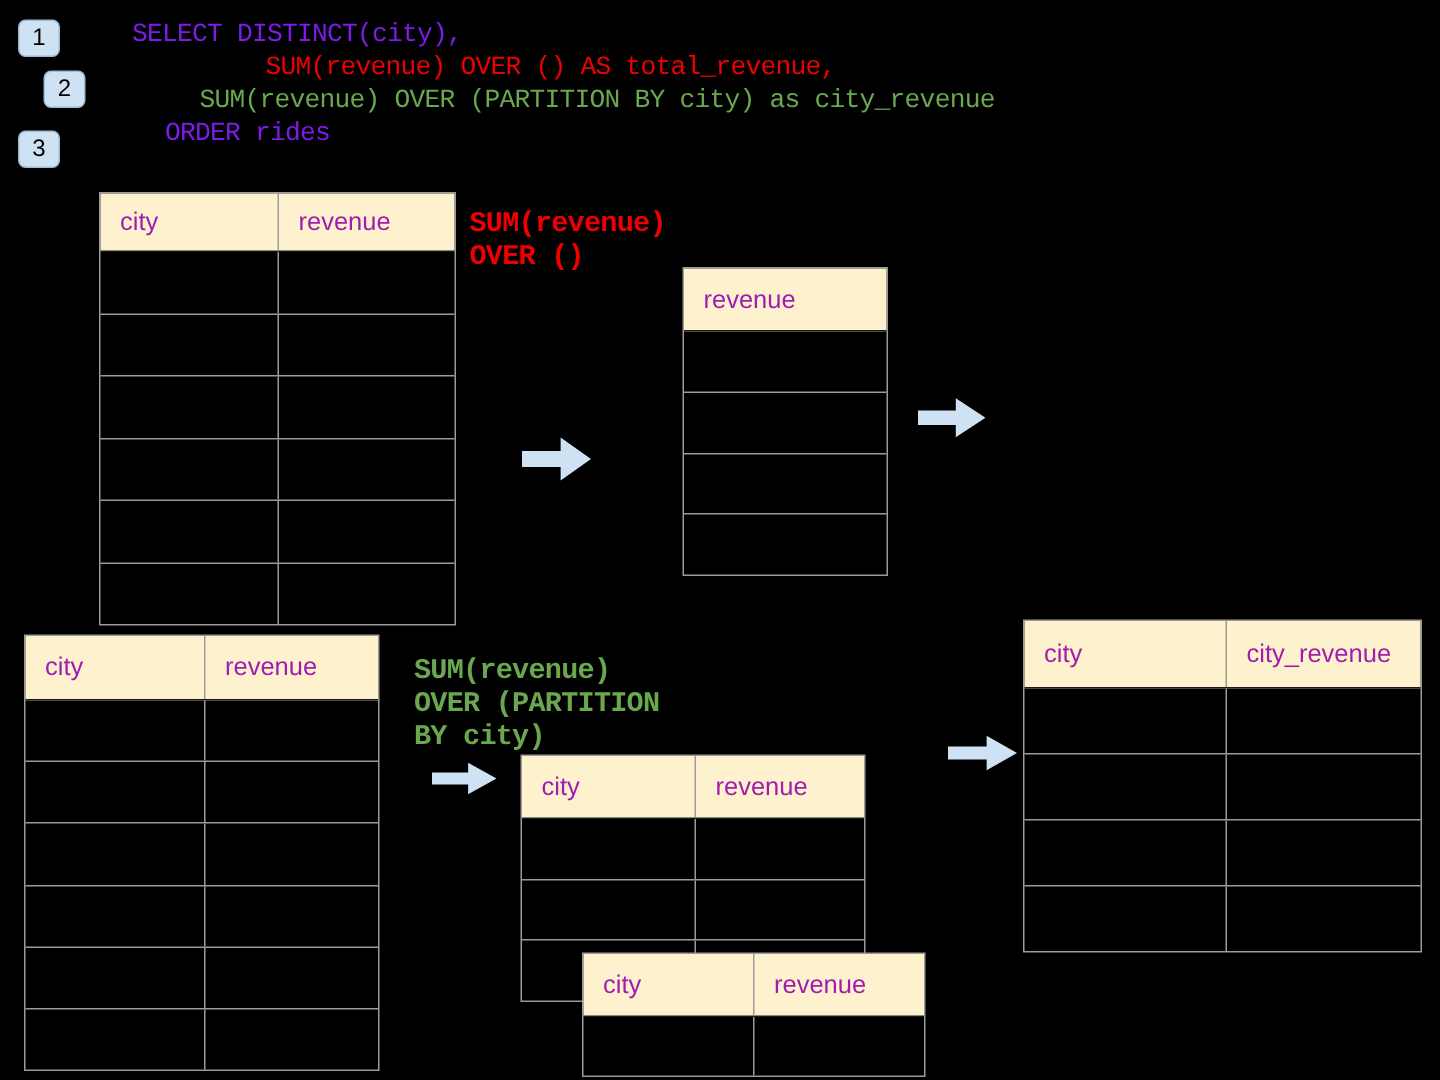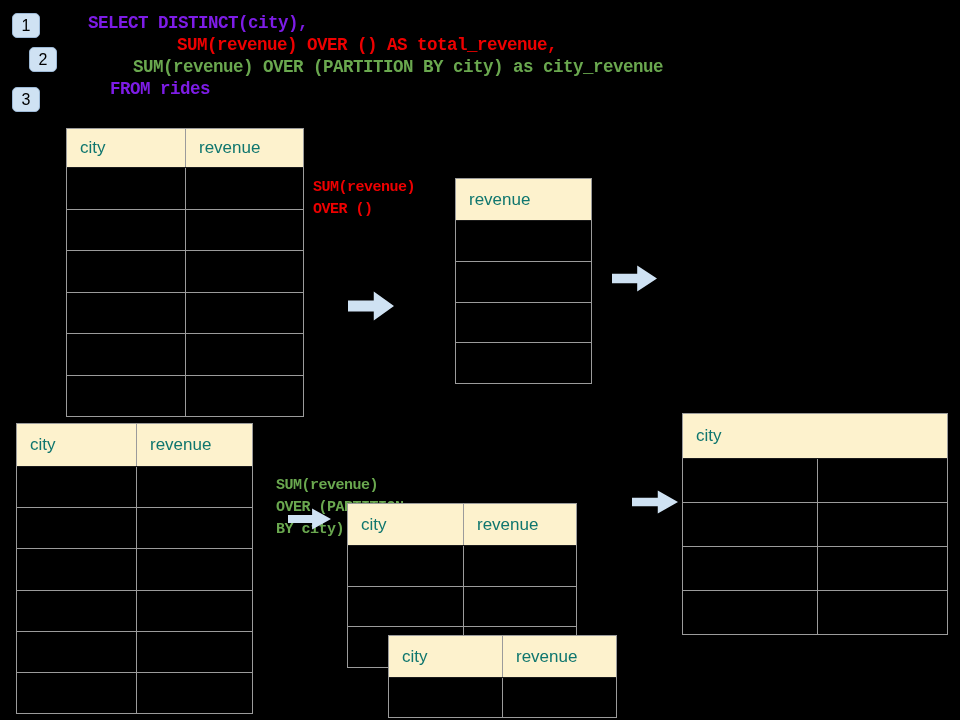--- a/index.html
+++ b/index.html
@@ -1,43 +1,43 @@
 <!DOCTYPE html>
 <html><head>
 <meta charset="utf-8">
 <style>
   html,body{margin:0;padding:0;background:#000;}
   #stage{position:relative;width:960px;height:720px;background:#000;overflow:hidden;
          font-family:"Liberation Sans",sans-serif;}
 
   
   .code{position:absolute;font-family:"Liberation Mono","DejaVu Sans Mono",monospace;
-        font-weight:bold;font-size:17.5px;line-height:22px;white-space:pre;letter-spacing:-0.5px;}
+        font-weight:normal;font-size:17.5px;line-height:22px;white-space:pre;letter-spacing:-0.5px;}
   .c-purple{color:#7d1ce6;}
   .c-red{color:#ee0000;}
   .c-green{color:#6aa84f;}
   .note{position:absolute;left:750px;top:38px;font-family:"Liberation Mono","DejaVu Sans Mono",monospace;
         font-weight:bold;font-size:13.5px;line-height:19px;color:#7d1ce6;white-space:pre;}
   .lbl{position:absolute;font-family:"Liberation Mono","DejaVu Sans Mono",monospace;
-       font-weight:bold;font-size:15px;line-height:22px;white-space:pre;letter-spacing:-0.5px;margin-top:39px;}
+       font-weight:bold;font-size:19px;line-height:22px;white-space:pre;letter-spacing:-0.5px;}
 
   
   .badge{position:absolute;width:28px;height:25px;background:#cfe2f3;border:1px solid #9db9d6;
          border-radius:5px;display:flex;align-items:center;justify-content:center;
          font-size:16px;color:#000;box-sizing:border-box;}
   #badge1{left:12px;top:13px;}
   #badge2{left:29px;top:47px;}
   #badge3{left:12px;top:87px;}
 
   
   .tbl{position:absolute;border:1.5px solid #9b9b9b;display:flex;flex-direction:column;
        box-sizing:border-box;background:transparent;}
   .thead{display:flex;background:#fdf2cd;flex:0 0 auto;height:var(--hh,40px);
          border-bottom:1.5px solid #1a1a1a;}
-  .th{display:flex;align-items:center;padding-left:13px;font-size:17px;color:#0f766e;
+  .th{display:flex;align-items:center;padding-left:13px;font-size:17px;color:#a21caf;
       box-sizing:border-box;flex:1;}
   .th:first-child{border-right:1px solid #9b9b9b;}
   .th:only-child{border-right:none;}
   .trow{display:flex;flex:1 1 0;border-bottom:1px solid #9b9b9b;}
   .trow:last-child{border-bottom:none;}
   .td{box-sizing:border-box;flex:1;}
   .td:first-child{border-right:1px solid #9b9b9b;}
   .td:only-child{border-right:none;}
   .two-col .th:first-child,.two-col .td:first-child{flex:0 0 var(--c1,118px);}
 
@@ -61,21 +61,21 @@
 
 <div id="stage">
 
   <div class="badge" id="badge1">1</div>
   <div class="badge" id="badge2">2</div>
   <div class="badge" id="badge3">3</div>
 
   <div class="code c-purple" style="left:88px;top:12px;">SELECT DISTINCT(city),</div>
   <div class="code c-red" style="left:133px;top:34px;margin-left:44px;">SUM(revenue) OVER () AS total_revenue,</div>
   <div class="code c-green" style="left:133px;top:56px;text-align:right;">SUM(revenue) OVER (PARTITION BY city) as city_revenue</div>
-  <div class="code c-purple" style="left:110px;top:78px;">FROM rides</div>
+  <div class="code c-purple" style="left:110px;top:78px;">ORDER rides</div>
 
 
   <div class="lbl c-red" style="left:313px;top:138px;">SUM(revenue)
 OVER ()</div>
   <div class="lbl c-green" style="left:276px;top:436px;">SUM(revenue)
 OVER (PARTITION
 BY city)</div>
 
   <div class="tbl two-col" id="tbl-source-top">
       <div class="thead">
@@ -178,20 +178,21 @@
         <div class="th">revenue</div>
       </div>
       <div class="trow">
         <div class="td"></div>
         <div class="td"></div>
       </div>
     </div>
   <div class="tbl two-col" id="tbl-result">
       <div class="thead">
         <div class="th">city</div>
+        <div class="th">city_revenue</div>
       </div>
       <div class="trow">
         <div class="td"></div>
         <div class="td"></div>
       </div>
       <div class="trow">
         <div class="td"></div>
         <div class="td"></div>
       </div>
       <div class="trow">

